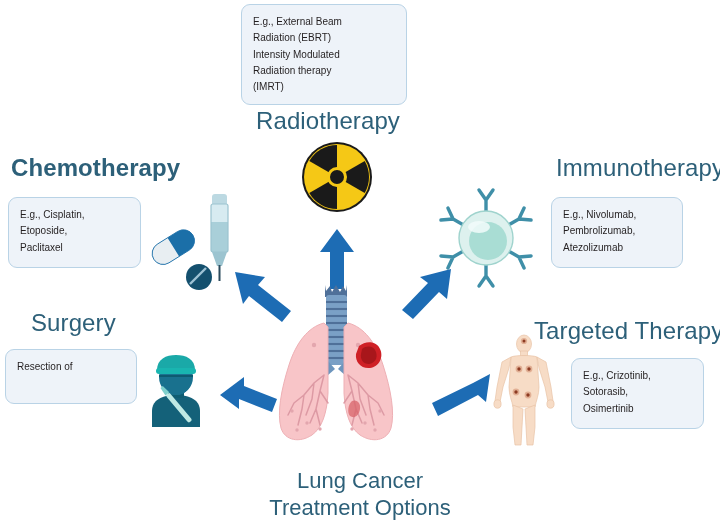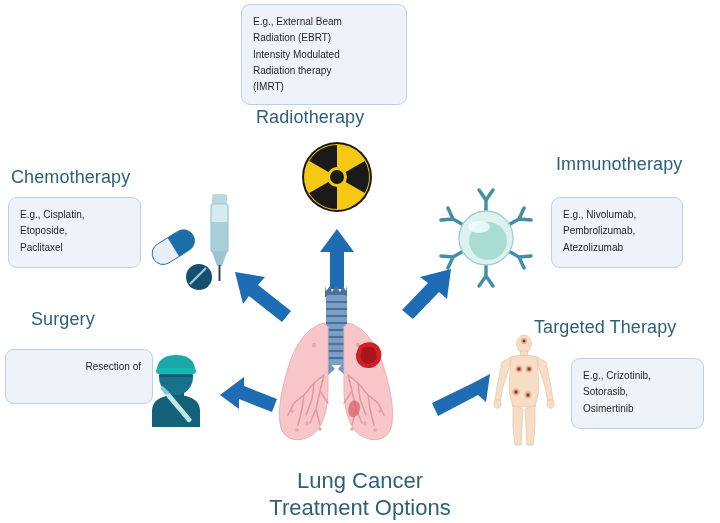--- a/index.html
+++ b/index.html
@@ -18,21 +18,21 @@
     position: absolute;
     left: 0; top: 0;
     width: 720px;
     height: 523px;
   }
 
   
   .heading {
     position: absolute;
     color: #2d6079;
-    font-size: 18px;
+    font-size: 24px;
     font-weight: 400;
     letter-spacing: 0.1px;
     white-space: nowrap;
     line-height: 1.1;
   }
 
   
   .callout {
     position: absolute;
     background: #eef3f9;
@@ -83,21 +83,21 @@
       <path d="M37 37 L37 5 A32 32 0 0 1 64.7 21 Z" transform="rotate(180 37 37)"></path>
       <circle cx="37" cy="37" r="8.5"></circle>
     </g>
     <circle cx="37" cy="37" r="8.5" fill="#1a1a1a" stroke="#f5c816" stroke-width="3"></circle>
   </svg>
 
   <svg class="art" style="left:317px; top:228px;" width="40" height="62" viewBox="0 0 40 62">
     <path d="M20 1 L37 24 L27 24 L27 61 L13 61 L13 24 L3 24 Z" fill="#1d6cb4"></path>
   </svg>
 
-  <div class="heading" style="left:11px; top:168px;">Chemotherapy</div>
+  <div class="heading" style="left:11px; top:155px;font-weight:bold;">Chemotherapy</div>
 
   <div class="callout" style="left:8px; top:197px; width:133px; height:71px;">
     <div>E.g., Cisplatin,</div>
     <div>Etoposide,</div>
     <div>Paclitaxel</div>
   </div>
 
   <svg class="art" style="left:146px; top:192px;" width="96" height="100" viewBox="0 0 96 100">
 
     <g transform="translate(58,0)">
@@ -160,21 +160,21 @@
     <circle cx="54" cy="55" r="19" fill="#a9ddd4"></circle>
     <ellipse cx="45" cy="41" rx="11" ry="6" fill="#f2fbfa" opacity="0.85"></ellipse>
   </svg>
 
   <svg class="art" style="left:392px; top:266px;" width="62" height="56" viewBox="0 0 62 56">
     <path d="M59 3 L55 33 L47 26 L21 53 L10 44 L36 17 L28 11 Z" fill="#1d6cb4"></path>
   </svg>
 
   <div class="heading" style="left:31px; top:310px;text-align:center;">Surgery</div>
 
-  <div class="callout" style="left:5px; top:349px; width:148px; height:55px;text-align:right;">
+  <div class="callout" style="left:5px; top:349px; width:132px; height:55px;">
     <div>Resection of</div>
   </div>
 
   <svg class="art" style="left:146px; top:355px;" width="78" height="72" viewBox="0 0 78 72">
 
     <path d="M6 72 L6 56 C6 45 16 40 30 40 C44 40 54 45 54 56 L54 72 Z" fill="#146179"></path>
 
     <rect x="22" y="33" width="16" height="10" fill="#0f5d72"></rect>
 
     <ellipse cx="30" cy="22" rx="17" ry="18" fill="#1b7392"></ellipse>

